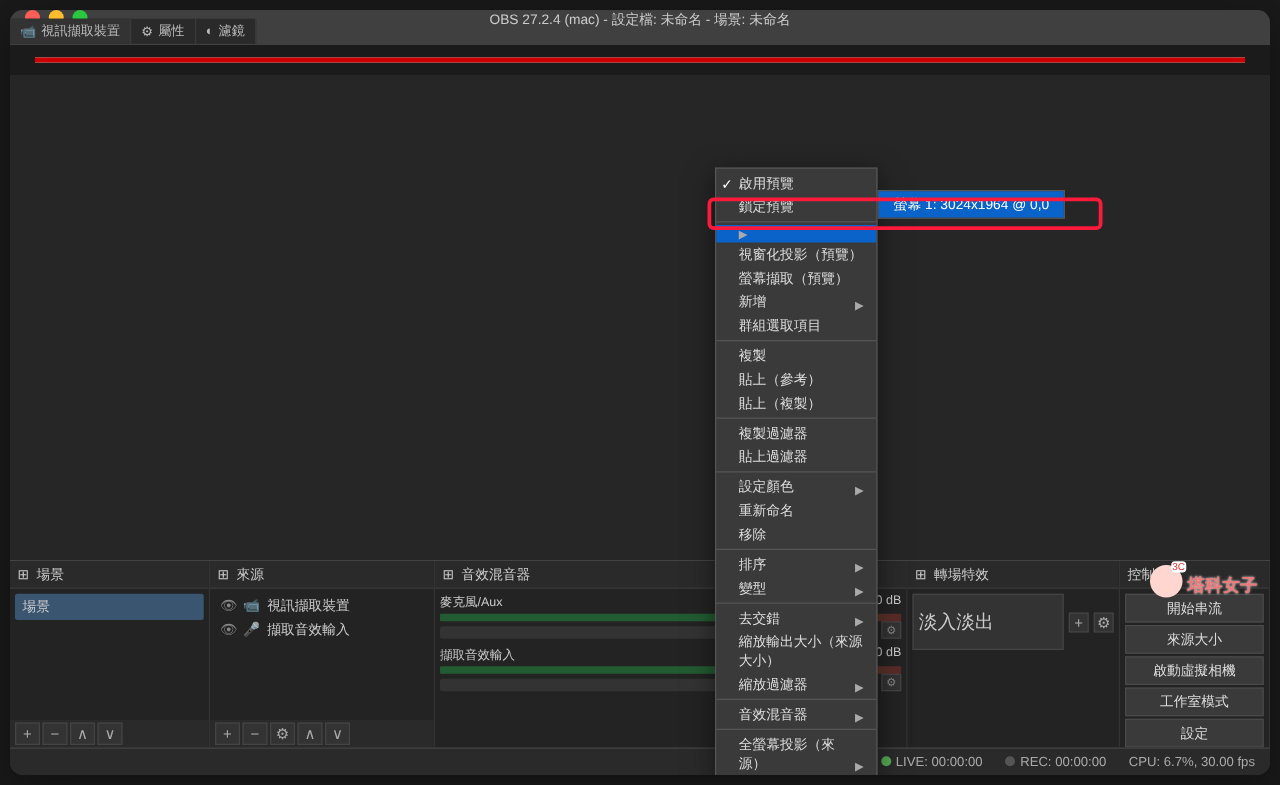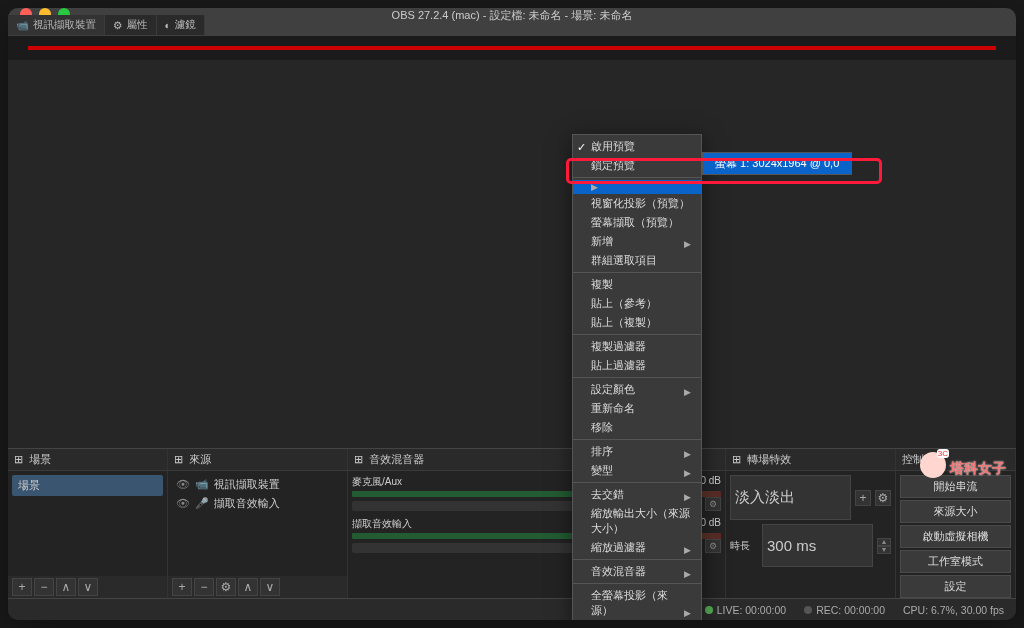--- a/index.html
+++ b/index.html
@@ -309,28 +309,20 @@
       <div class="panel-header">
           <span class="icon">⊞</span>
           <span>轉場特效</span>
         </div>
       <div class="panel-body">
         <div class="trans-row">
           <div class="trans-select">淡入淡出</div>
           <div class="footer-btn" style="width:16px;height:16px">+</div>
           <div class="footer-btn" style="width:16px;height:16px">⚙</div>
         </div>
-        <div class="trans-row">
-          <div class="trans-label">時長</div>
-          <div class="trans-select">300 ms</div>
-          <div class="spin">
-            <div class="spin-btn">▲</div>
-            <div class="spin-btn">▼</div>
-          </div>
-        </div>
       </div>
     </div>
 
     <div class="panel p-ctrl">
       <div class="panel-header">
           <span>控制項</span>
         </div>
       <div class="panel-body" id="ctrls">
           <div class="ctrl-btn">開始串流</div>
           <div class="ctrl-btn">來源大小</div>

